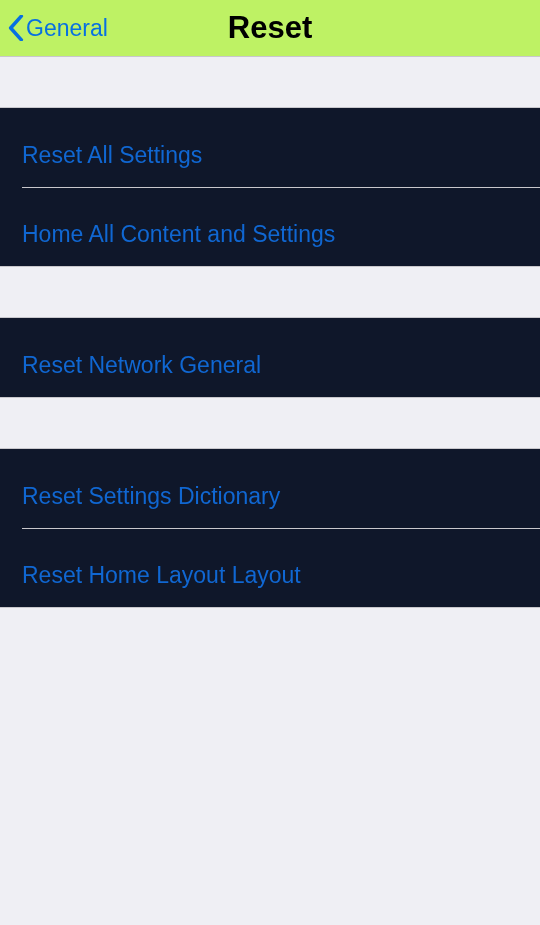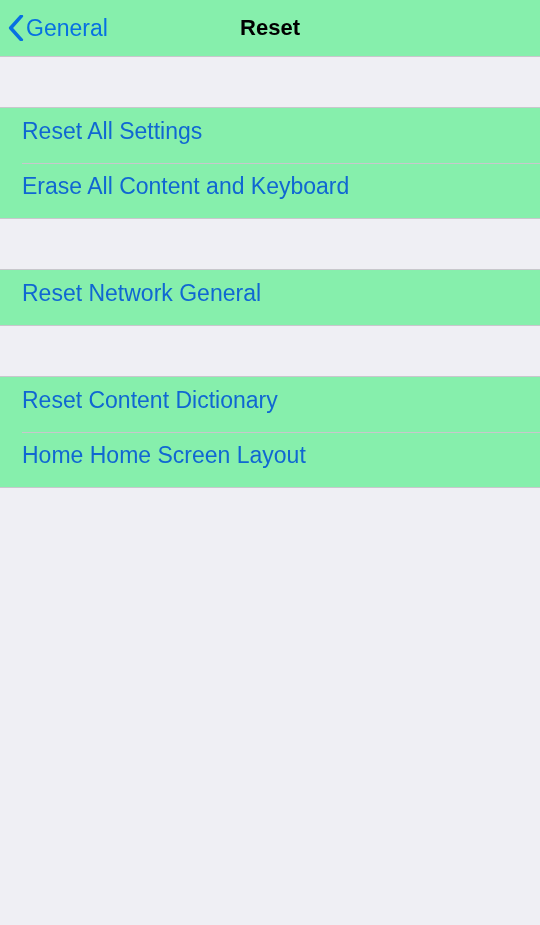--- a/index.html
+++ b/index.html
@@ -10,21 +10,21 @@
       -webkit-font-smoothing: antialiased;
     }
     body {
       width: 540px;
       height: 925px;
       background: #efeff4;
       overflow: hidden;
     }
     .nav-bar {
       height: 57px;
-      background: #86efac;
+      background: #bef264;
       border-bottom: 1px solid #c8c7cc;
       position: relative;
       display: flex;
       align-items: center;
     }
     .back-button {
       display: flex;
       align-items: center;
       color: #0770e2;
       font-size: 23px;
@@ -35,37 +35,37 @@
       display: inline-block;
       margin-right: 2px;
     }
     .back-button svg {
       display: block;
     }
     .nav-title {
       position: absolute;
       left: 50%;
       transform: translateX(-50%);
-      font-size: 22px;
+      font-size: 31px;
       font-weight: 600;
       color: #000;
     }
     .group-spacer {
       height: 50px;
     }
     .group {
       background: #fff;
       border-top: 1px solid #c8c7cc;
       border-bottom: 1px solid #c8c7cc;
     }
     .cell {
-      padding: 8px 0 16px 22px;
+      padding: 32px 0 16px 22px;
       font-size: 23px;
       color: #1067d2;
-      background: #86efac;
+      background: #0f172a;
       cursor: pointer;
       line-height: 1.35;
     }
     .cell + .cell {
       position: relative;
     }
     .cell + .cell::before {
       content: "";
       position: absolute;
       left: 22px;
@@ -90,34 +90,34 @@
   <div class="nav-title">Reset</div>
 </div>
 
 <div class="group-spacer"></div>
 
 <div class="group">
   <div class="cell">
     <span>Reset All Settings</span>
   </div>
   <div class="cell">
-    <span>Erase All Content and Keyboard</span>
+    <span>Home All Content and Settings</span>
   </div>
 </div>
 
 <div class="group-spacer"></div>
 
 <div class="group">
   <div class="cell">
     <span>Reset Network General</span>
   </div>
 </div>
 
 <div class="group-spacer"></div>
 
 <div class="group">
   <div class="cell">
-    <span>Reset Content Dictionary</span>
+    <span>Reset Settings Dictionary</span>
   </div>
   <div class="cell">
-    <span>Home Home Screen Layout</span>
+    <span>Reset Home Layout Layout</span>
   </div>
 </div>
 
 </body></html>

